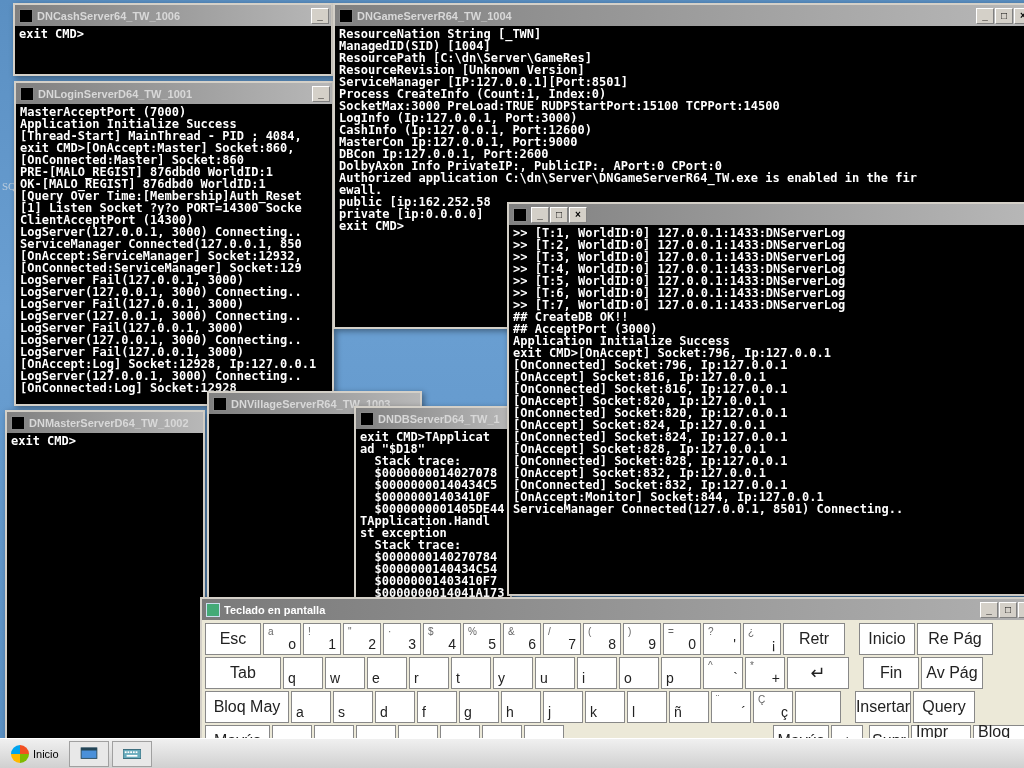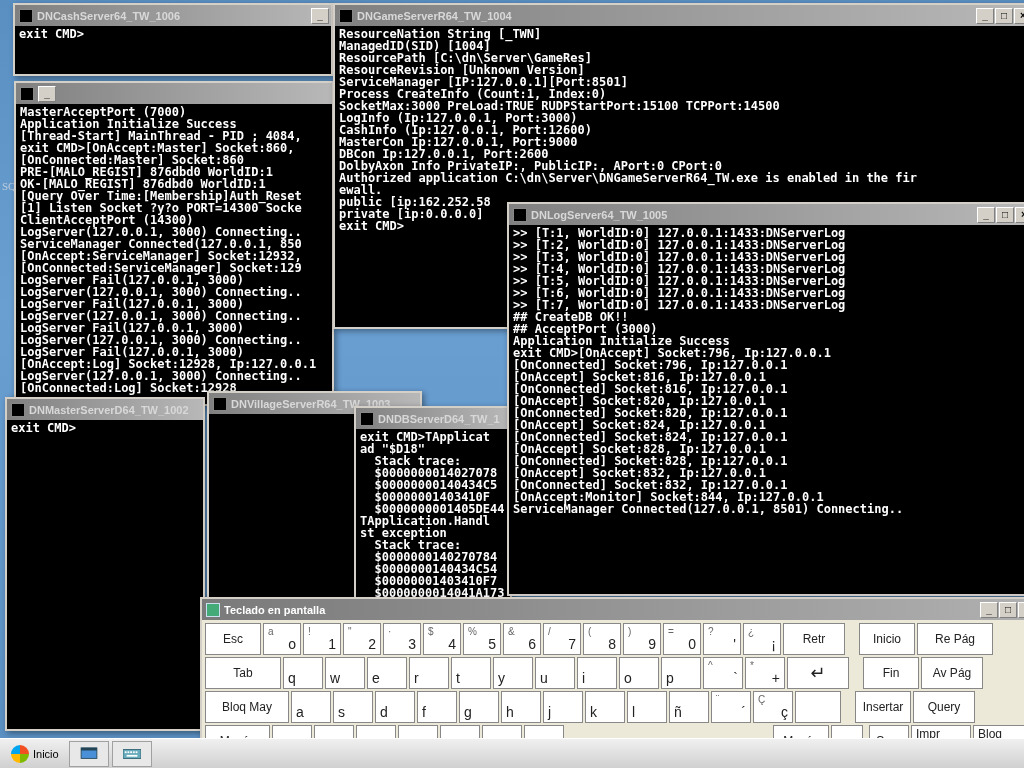--- a/index.html
+++ b/index.html
@@ -101,21 +101,21 @@
     justify-content: flex-start;
     padding: 2px 4px;
     font-family: Tahoma, sans-serif;
     font-size: 14px;
     color: #222;
     cursor: pointer;
     position: relative;
   }
   .key .tl { position: absolute; top: 2px; left: 4px; font-size: 10px; color: #666; }
   .key .br { position: absolute; bottom: 2px; right: 4px; font-size: 14px; }
-  .key.small { font-size: 12px; align-items: center; justify-content: center; }
+  .key.small { font-size: 16px; align-items: center; justify-content: center; }
   
   .taskbar {
     position: absolute;
     left: 0; bottom: 0; width: 1024px; height: 30px;
     background: linear-gradient(180deg, #f0f0f0 0%, #d0d0d0 100%);
     border-top: 1px solid #fff;
     display: flex;
     align-items: center;
     padding: 0 4px;
     gap: 3px;
@@ -153,20 +153,21 @@
     <div class="win-btns">
       <div class="win-btn">_</div>
     </div>
   </div>
   <div class="console-body">exit CMD&gt;</div>
 </div>
 
 <div class="window" style="left:14px;top:81px;width:320px;height:325px">
   <div class="titlebar inactive">
     <span class="title-icon"></span>
+    <span class="title-text">DNLoginServerD64_TW_1001</span>
     <div class="win-btns">
       <div class="win-btn">_</div>
     </div>
   </div>
   <div class="console-body">MasterAcceptPort (7000)
 Application Initialize Success
 [Thread-Start] MainThread - PID ; 4084,
 exit CMD&gt;[OnAccept:Master] Socket:860,
 [OnConnected:Master] Socket:860
 PRE-[MALO_REGIST] 876dbd0 WorldID:1
@@ -183,21 +184,21 @@
 LogServer Fail(127.0.0.1, 3000)
 LogServer(127.0.0.1, 3000) Connecting..
 LogServer Fail(127.0.0.1, 3000)
 LogServer(127.0.0.1, 3000) Connecting..
 LogServer Fail(127.0.0.1, 3000)
 [OnAccept:Log] Socket:12928, Ip:127.0.0.1
 LogServer(127.0.0.1, 3000) Connecting..
 [OnConnected:Log] Socket:12928</div>
 </div>
 
-<div class="window" style="left:5px;top:397px;width:200px;height:334px">
+<div class="window" style="left:5px;top:410px;width:200px;height:334px">
   <div class="titlebar inactive">
     <span class="title-icon"></span>
     <span class="title-text">DNMasterServerD64_TW_1002</span>
   </div>
   <div class="console-body">exit CMD&gt;</div>
 </div>
 
 <div class="window" style="left:207px;top:391px;width:215px;height:344px">
   <div class="titlebar inactive">
     <span class="title-icon"></span>
@@ -253,21 +254,20 @@
 Authorized application C:\dn\Server\DNGameServerR64_TW.exe is enabled in the fir
 ewall.
 public [ip:162.252.58
 private [ip:0.0.0.0]
 exit CMD&gt;</div>
 </div>
 
 <div class="window" style="left:507px;top:202px;width:530px;height:394px">
   <div class="titlebar inactive">
     <span class="title-icon"></span>
-    <span class="title-text">DNLogServer64_TW_1005</span>
     <div class="win-btns">
       <div class="win-btn">_</div>
       <div class="win-btn">□</div>
       <div class="win-btn">×</div>
     </div>
   </div>
   <div class="console-body">&gt;&gt; [T:1, WorldID:0] 127.0.0.1:1433:DNServerLog
 &gt;&gt; [T:2, WorldID:0] 127.0.0.1:1433:DNServerLog
 &gt;&gt; [T:3, WorldID:0] 127.0.0.1:1433:DNServerLog
 &gt;&gt; [T:4, WorldID:0] 127.0.0.1:1433:DNServerLog

